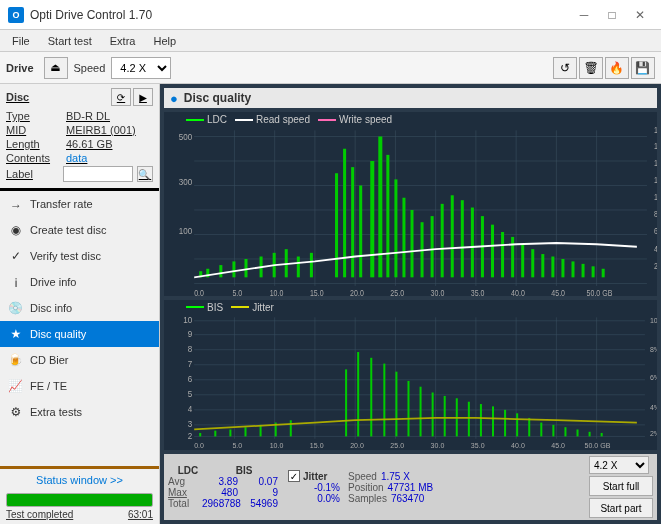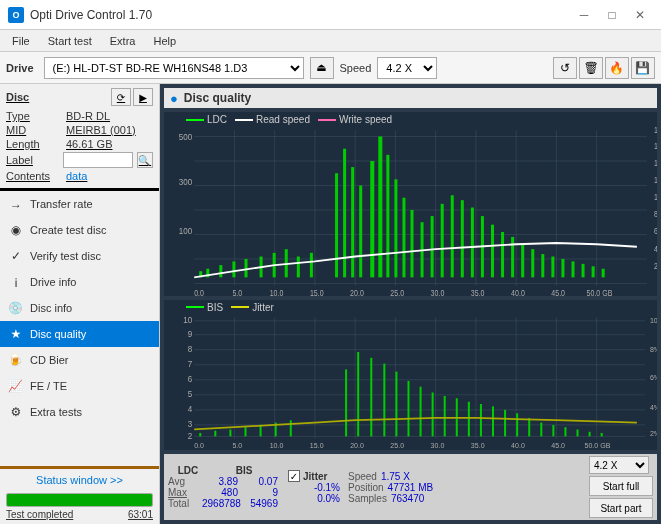--- a/index.html
+++ b/index.html
@@ -92,23 +92,20 @@
 
 <div class="menubar">
   <span class="menu-item">File</span>
   <span class="menu-item">Start test</span>
   <span class="menu-item">Extra</span>
   <span class="menu-item">Help</span>
 </div>
 
 <div class="drivebar">
   <span class="drive-label">Drive</span>
-  <select class="drive-select">
-    <option>(E:)  HL-DT-ST BD-RE  WH16NS48 1.D3</option>
-  </select>
   <button class="drive-eject">⏏</button>
   <span class="speed-label">Speed</span>
   <select class="speed-select">
     <option>4.2 X</option>
   </select>
   <div class="drive-action-btns">
     <button class="drive-action-btn">↺</button>
     <button class="drive-action-btn">🗑</button>
     <button class="drive-action-btn">🔥</button>
     <button class="drive-action-btn">💾</button>
@@ -132,28 +129,28 @@
         <span class="disc-info-val">BD-R DL</span>
       </div>
       <div class="disc-info-row">
         <span class="disc-info-key">MID</span>
         <span class="disc-info-val">MEIRB1 (001)</span>
       </div>
       <div class="disc-info-row">
         <span class="disc-info-key">Length</span>
         <span class="disc-info-val">46.61 GB</span>
       </div>
+      <div class="disc-info-row">
+        <span class="disc-info-key">Contents</span>
+        <span class="disc-info-val blue">data</span>
+      </div>
       <div class="disc-info-row label-row">
         <span class="disc-info-key">Label</span>
         <input class="label-input" type="text" style="">
         <button class="label-btn">🔍</button>
-      </div>
-      <div class="disc-info-row">
-        <span class="disc-info-key">Contents</span>
-        <span class="disc-info-val blue">data</span>
       </div>
     </div>
 
     <div>
       <div class="nav-item">
         <span class="nav-icon">→</span>
         <span class="nav-item-label">Transfer rate</span>
       </div>
       <div class="nav-item">
         <span class="nav-icon">◉</span>

